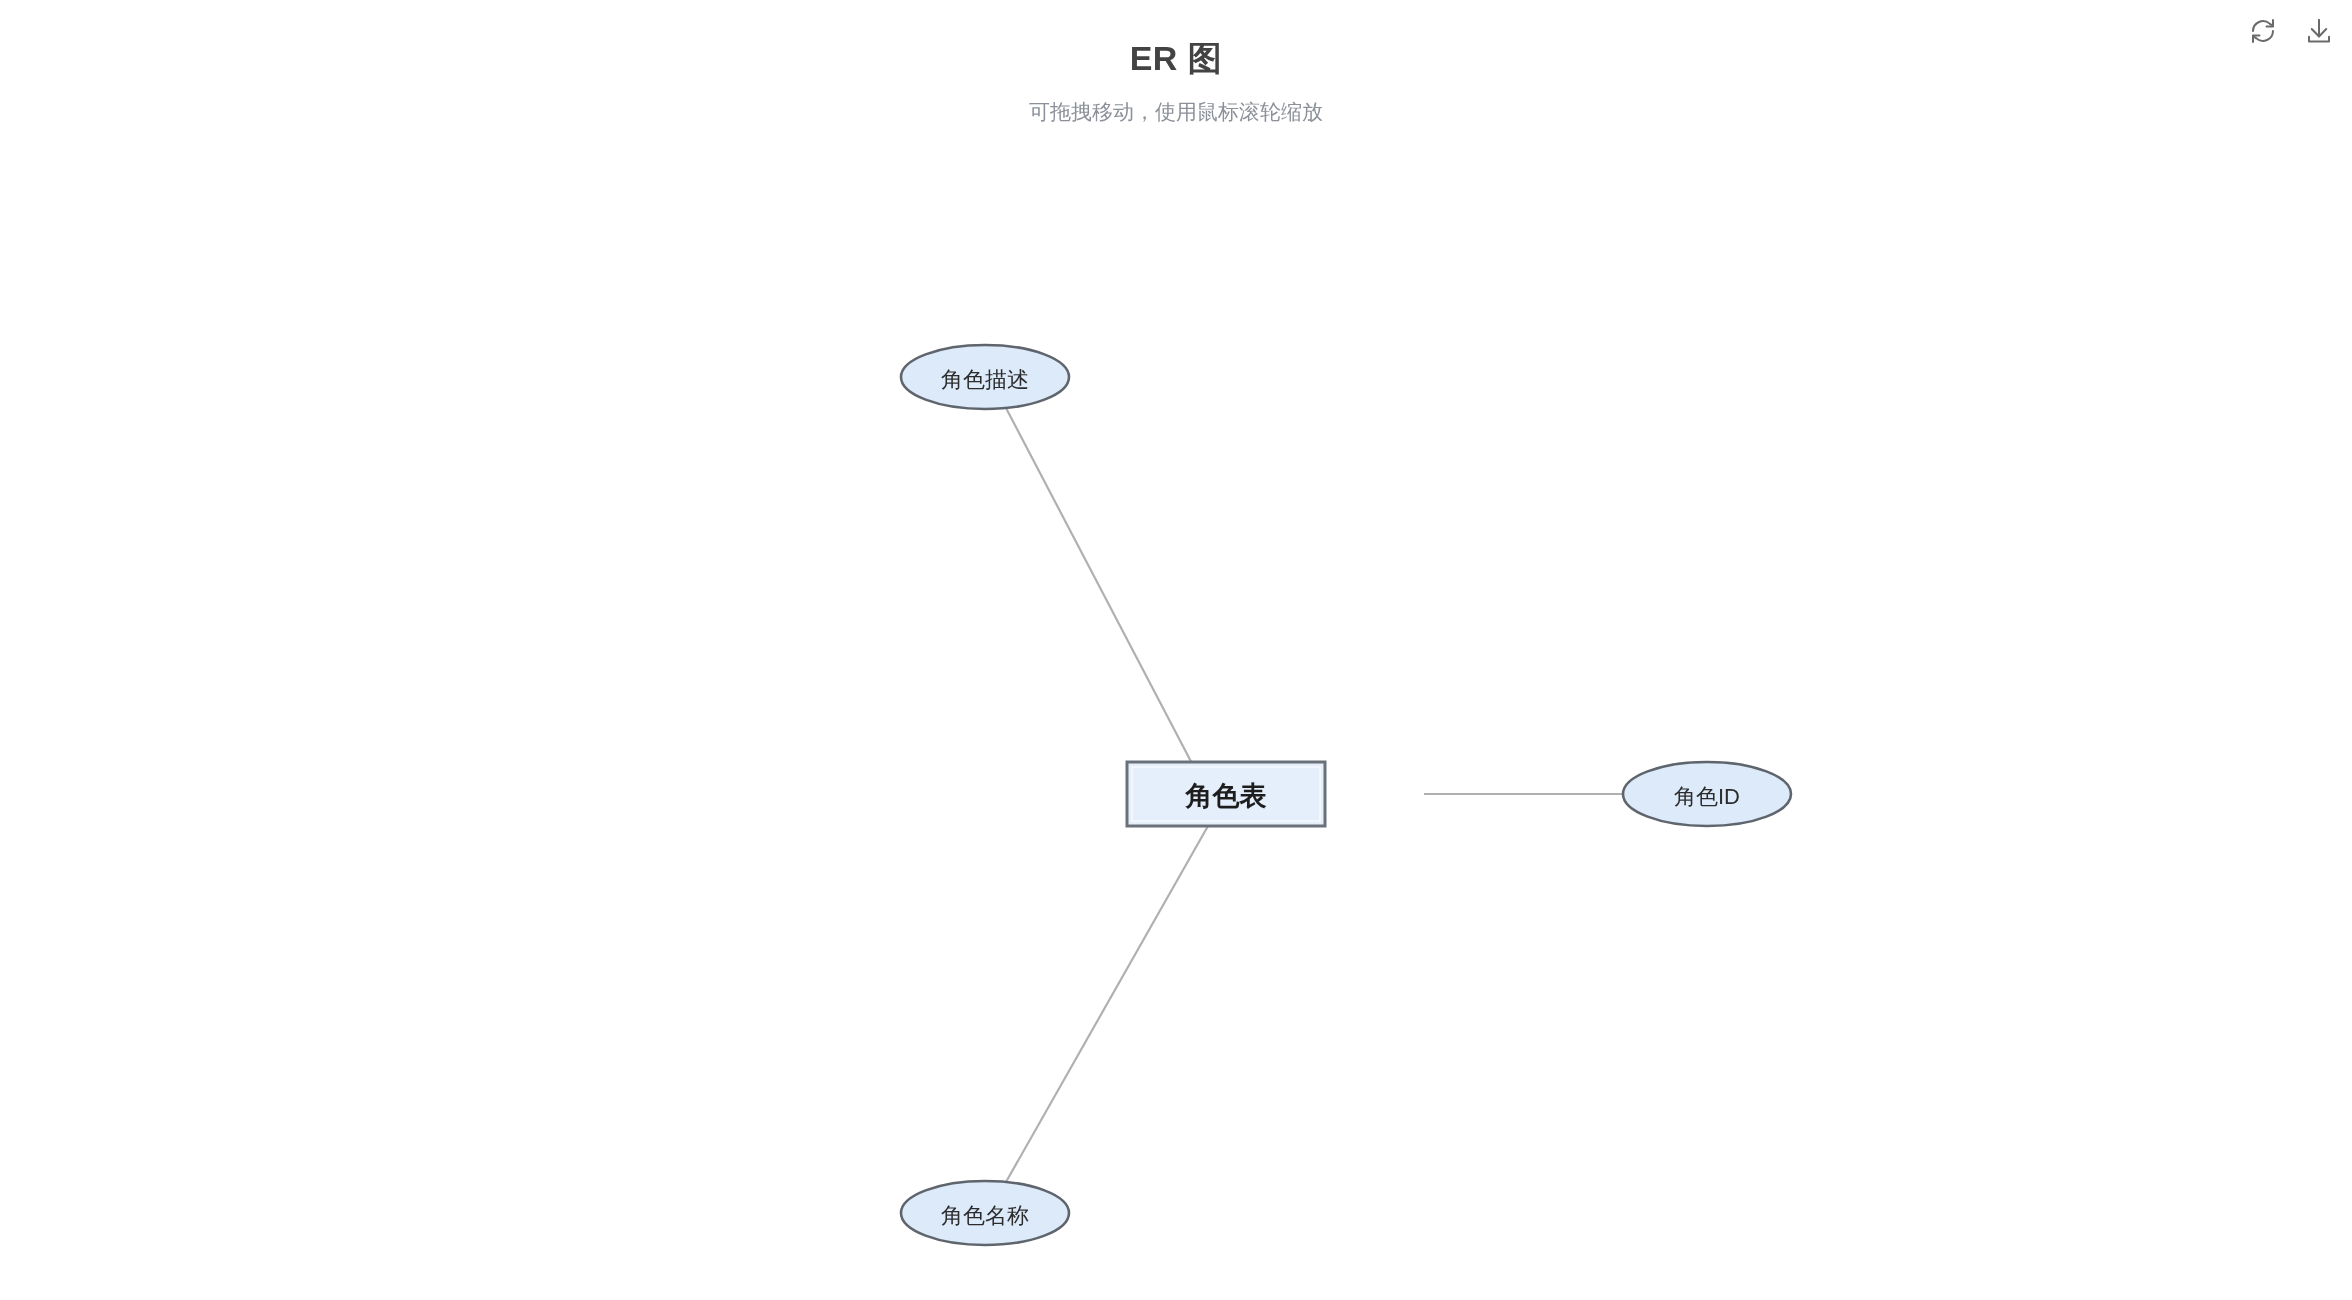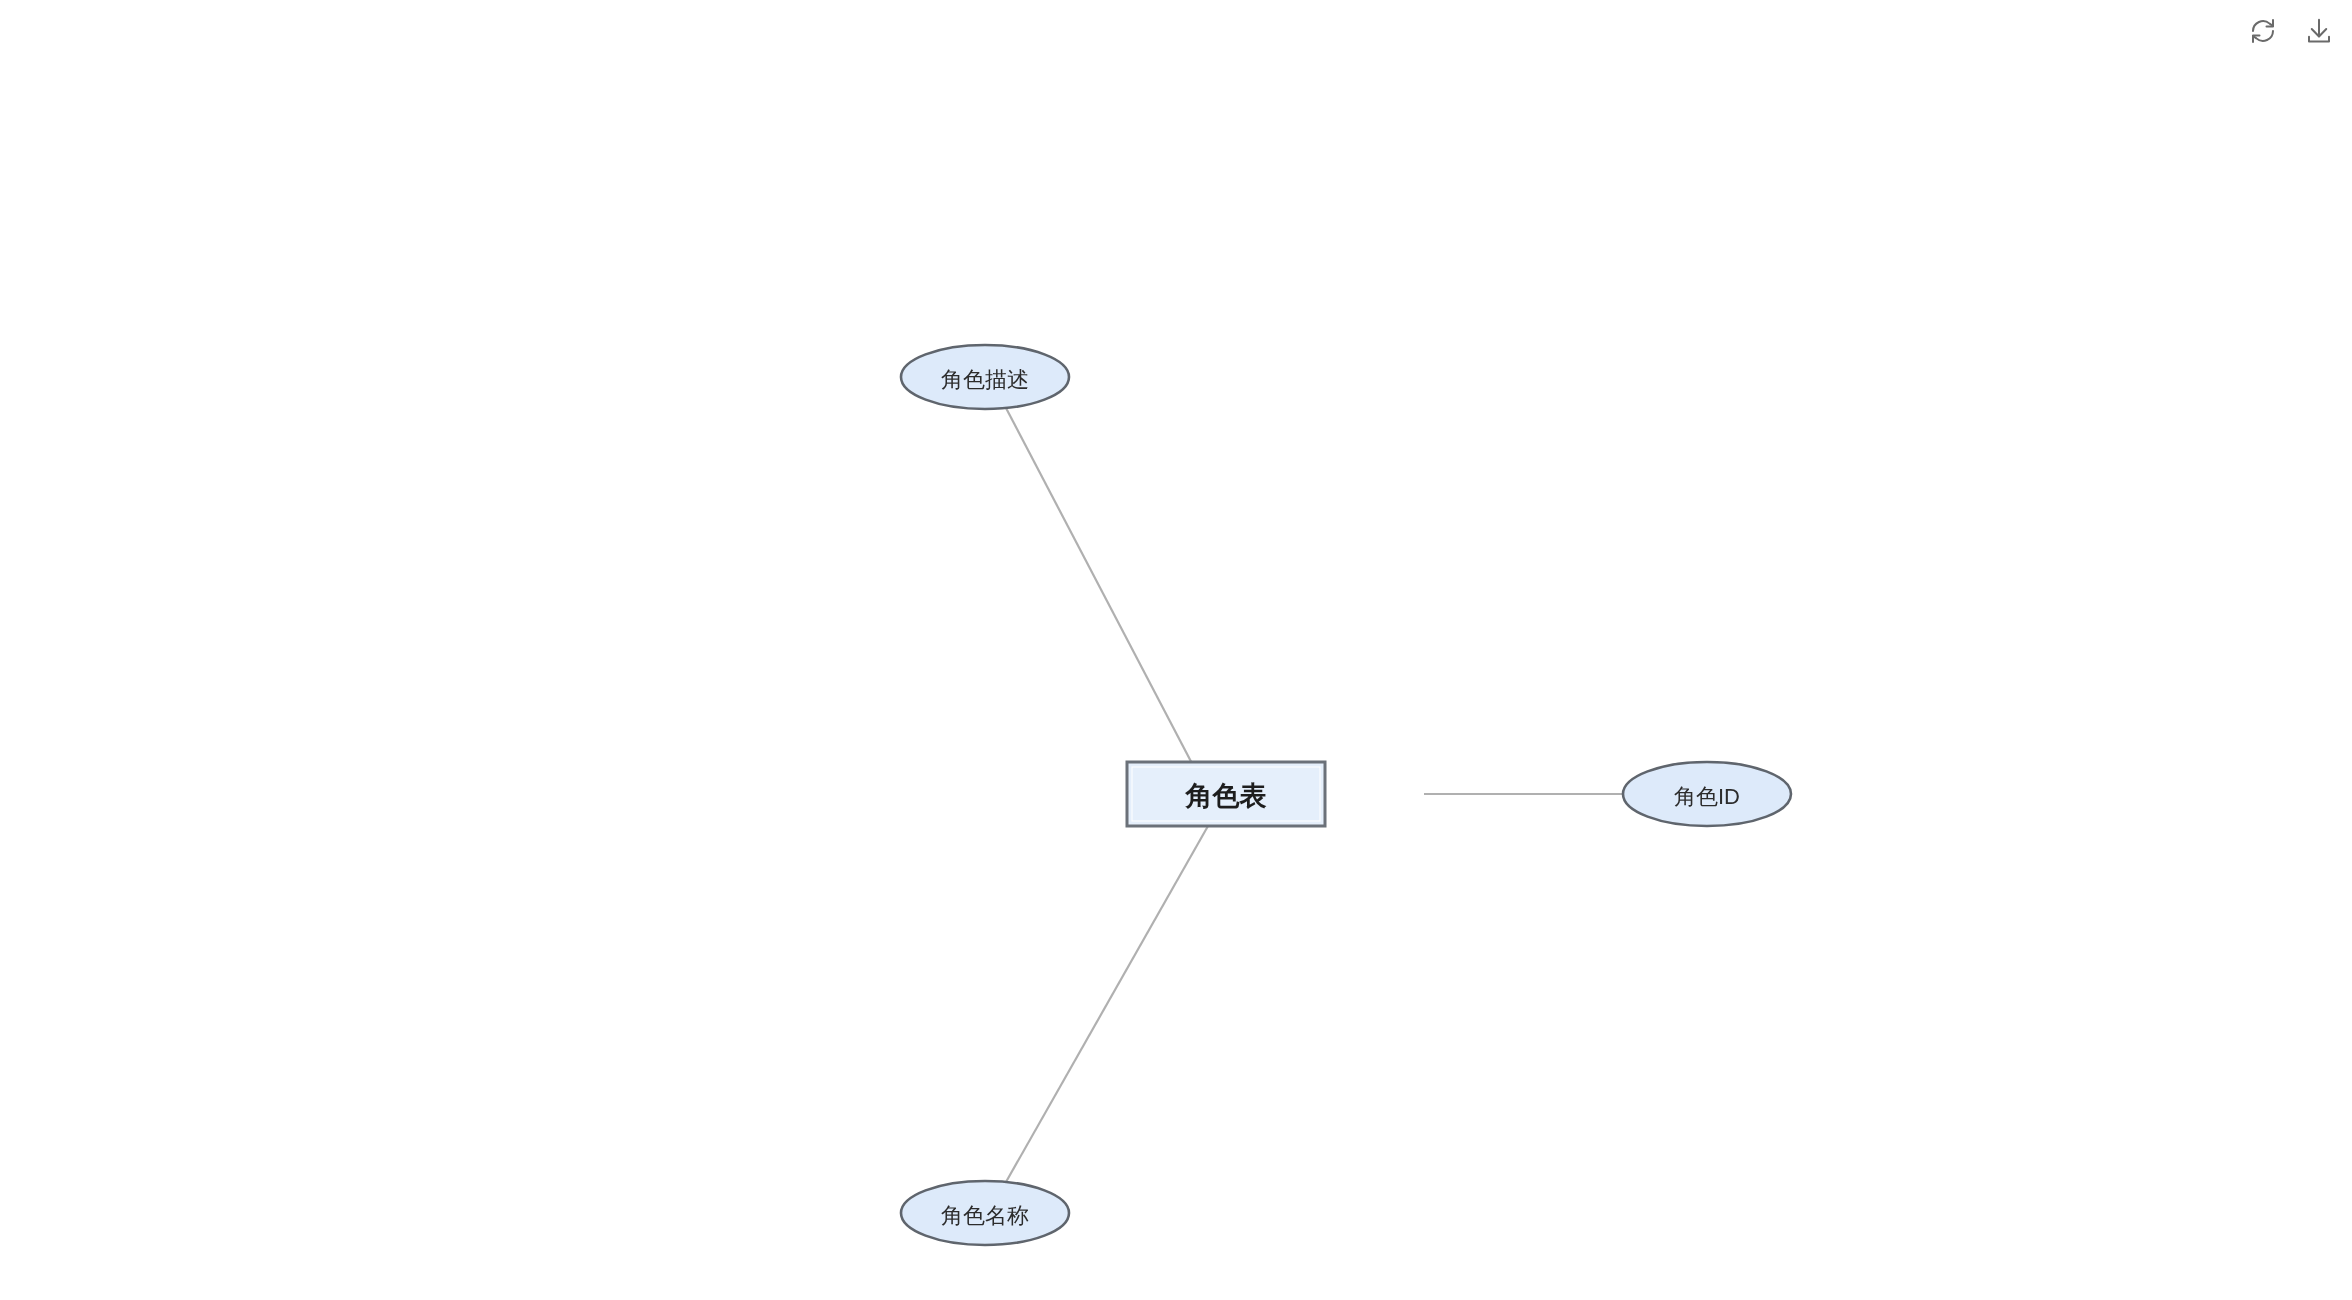--- a/index.html
+++ b/index.html
@@ -133,20 +133,22 @@
     text-anchor: middle;
     dominant-baseline: central;
   }
 </style>
 </head>
 <body>
 
 <div id="app">
 
   <div class="header">
+    <div class="page-title">ER 图</div>
+    <div class="page-subtitle">可拖拽移动，使用鼠标滚轮缩放</div>
   </div>
 
   <div class="toolbar">
     <button class="tool-btn">
       <span>
         <svg width="30" height="30" viewBox="0 0 24 24" fill="none" stroke="#6a6a6a" stroke-width="1.6" stroke-linecap="round" stroke-linejoin="round">
           <path d="M4 12a8 8 0 0 1 13.3-5.9L20 8"></path>
           <polyline points="20,3.2 20,8.4 14.8,8.4"></polyline>
           <path d="M20 12a8 8 0 0 1-13.3 5.9L4 16"></path>
           <polyline points="4,20.8 4,15.6 9.2,15.6"></polyline>

